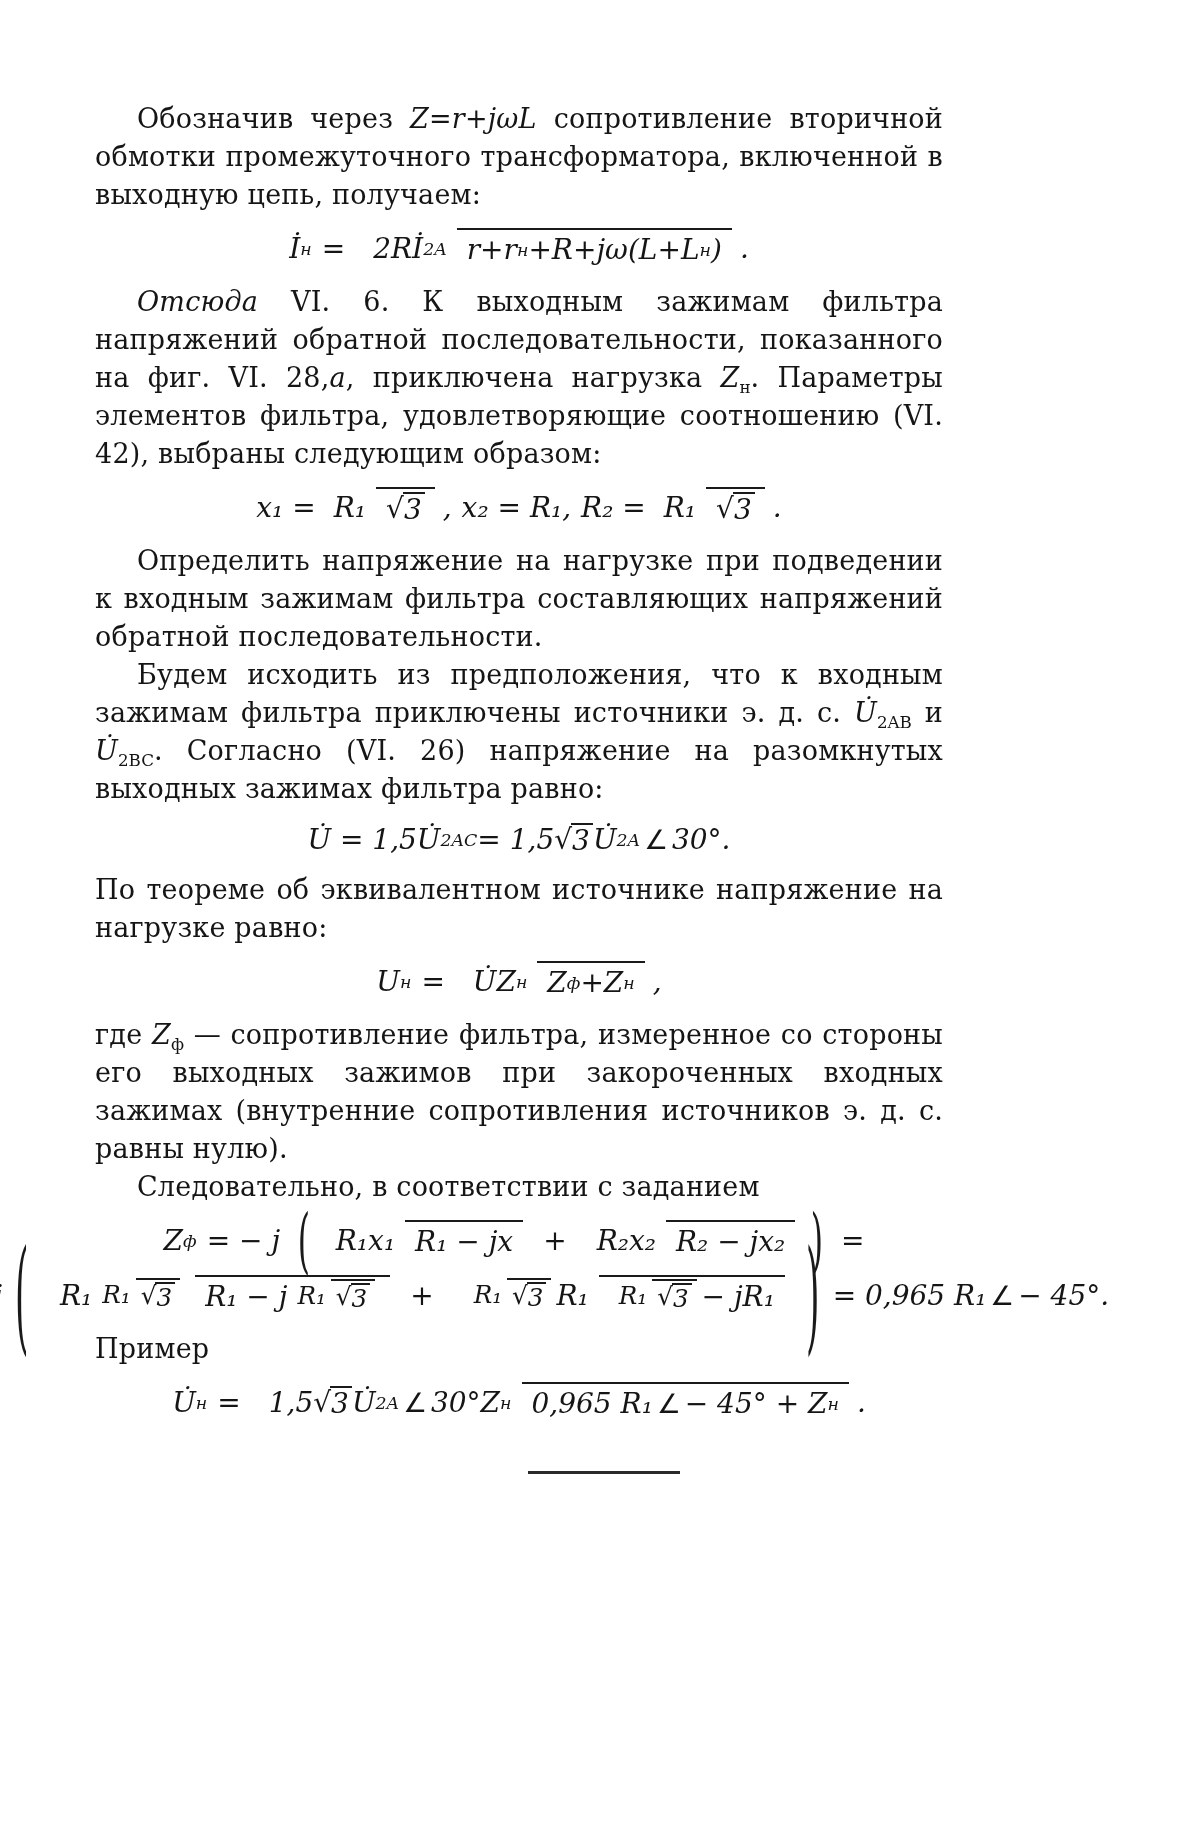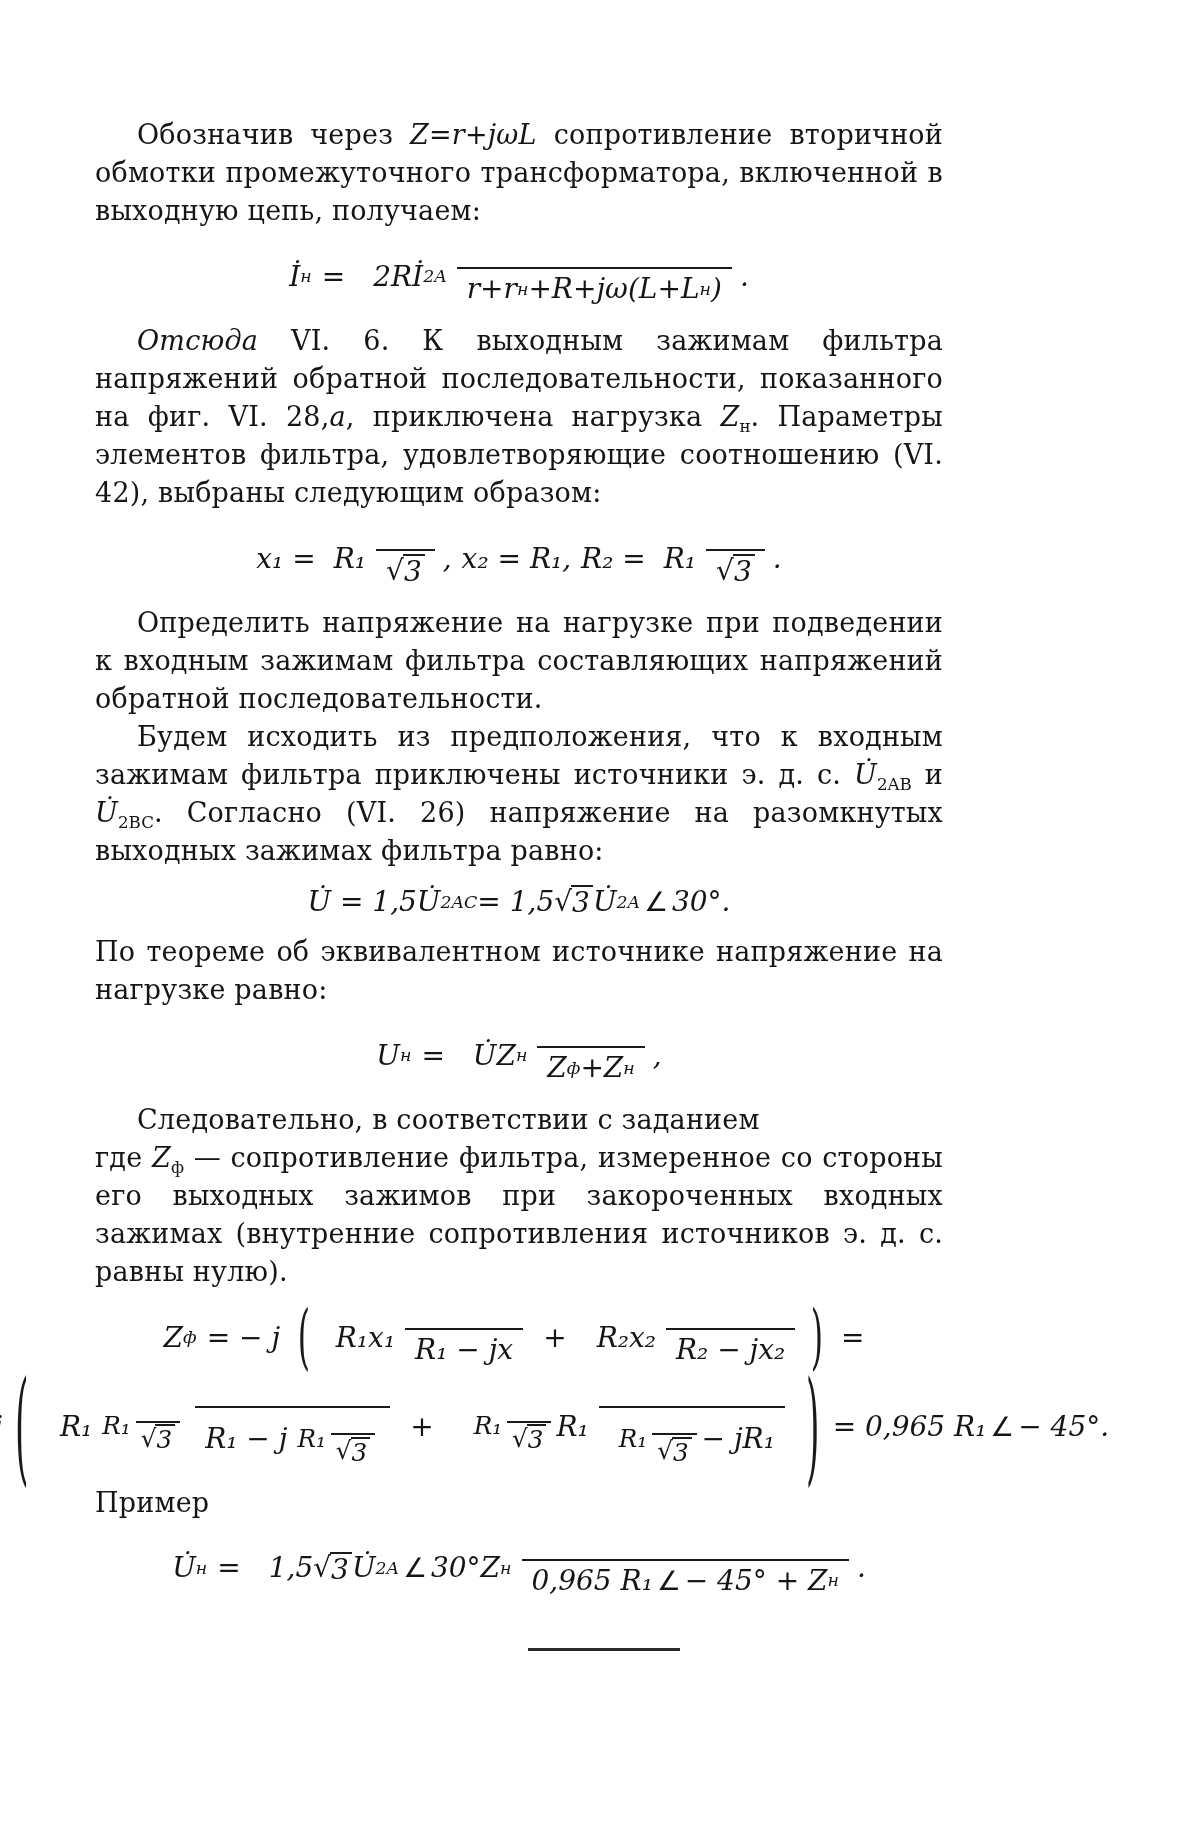--- a/index.html
+++ b/index.html
@@ -2,21 +2,21 @@
 <html><head>
 <meta charset="utf-8">
 <style>
   html,body { margin:0; padding:0; background:#ffffff; }
   body {
     width:1200px; height:1835px; overflow:hidden;
     font-family:"DejaVu Serif", serif; color:#151515;
     -webkit-font-smoothing:antialiased;
   }
   .page { position:relative; width:1200px; height:1835px; background:#fff; }
-  .content { position:absolute; left:95px; top:116px; width:848px; }
+  .content { position:absolute; left:95px; top:100px; width:848px; }
 
   p.body {
     font-size:27px; line-height:38px; margin:0; text-align:justify;
     letter-spacing:0.2px;
   }
   .indent { text-indent:42px; }
   .it { font-style:italic; }
   sub { font-size:0.62em; line-height:0; vertical-align:-0.35em; letter-spacing:0; }
   .formula sub { font-style:italic; }
 
@@ -27,21 +27,21 @@
   }
   .formula .gap { width:10px; display:inline-block; }
   .op { margin:0 10px; }
   .plus { margin:0 12px; font-style:normal; }
 
   .frac { display:inline-flex; align-items:stretch; margin:0 8px; }
   .fr-top, .fr-bot {
     display:flex; align-items:center; justify-content:center;
     padding:2px 10px;
   }
-  .fr-bot { border-top:2px solid #1a1a1a;margin-top:23px; }
+  .fr-bot { border-top:2px solid #1a1a1a; }
 
   .frac.inner { font-size:0.88em; margin:0 5px; }
   .frac.inner .fr-top, .frac.inner .fr-bot { padding:1px 5px; }
   .frac.inner .fr-bot { border-top-width:2px; }
 
   .rad { font-style:normal; margin-right:-1px; }
   .ovl { display:inline-block; border-top:2px solid #1a1a1a; padding:1px 3px 0 1px; line-height:1.05; }
 
   .ang { font-style:normal; font-family:"DejaVu Sans", sans-serif; margin:0 4px; font-size:0.95em; }
 
@@ -144,23 +144,23 @@
         <span class="fr-bot">
             <span>Z</span>
             <sub>ф</sub>
             <span>+Z</span>
             <sub>н</sub>
           </span>
       </span>
       <span>,</span>
     </div>
 
+    <p class="body"><span>где </span><span class="it">Z</span><sub>ф</sub><span> — сопротивление фильтра, измеренное со стороны его выходных зажимов при закороченных входных зажимах (внутренние сопротивления источников э. д. с. равны нулю).</span></p>
+
     <p class="body indent"><span>Следовательно, в соответствии с заданием</span></p>
-
-    <p class="body"><span>где </span><span class="it">Z</span><sub>ф</sub><span> — сопротивление фильтра, измеренное со стороны его выходных зажимов при закороченных входных зажимах (внутренние сопротивления источников э. д. с. равны нулю).</span></p>
 
     <div class="formula">
       <span>Z</span>
         <sub>ф</sub>
       <span class="op">= − j</span>
       <span class="paren">(</span>
       <span class="frac">
         <span class="fr-top">
             <span>R₁x₁</span>
           </span>

